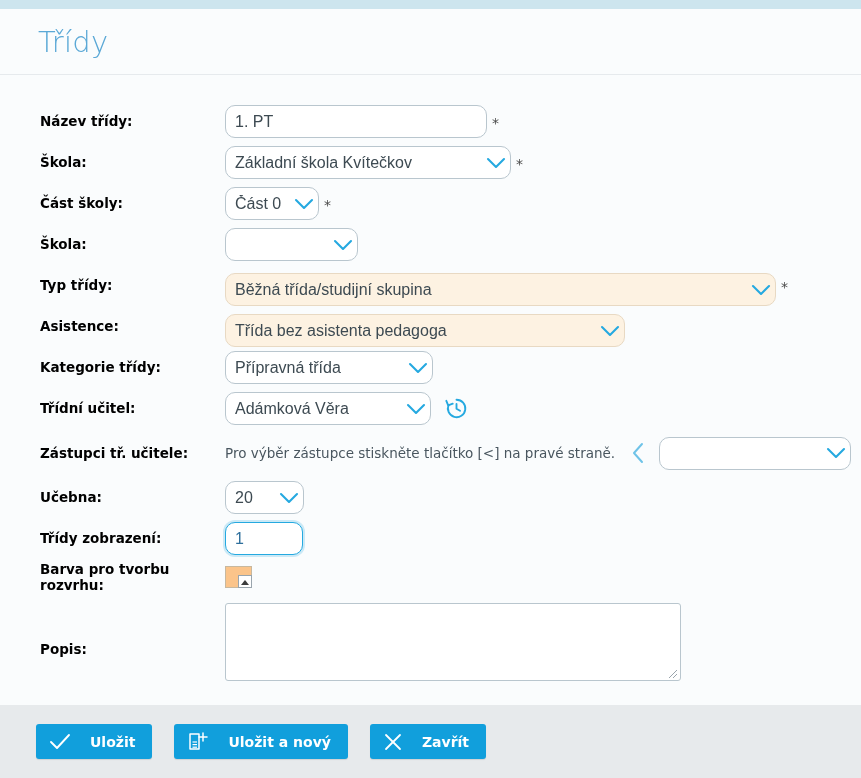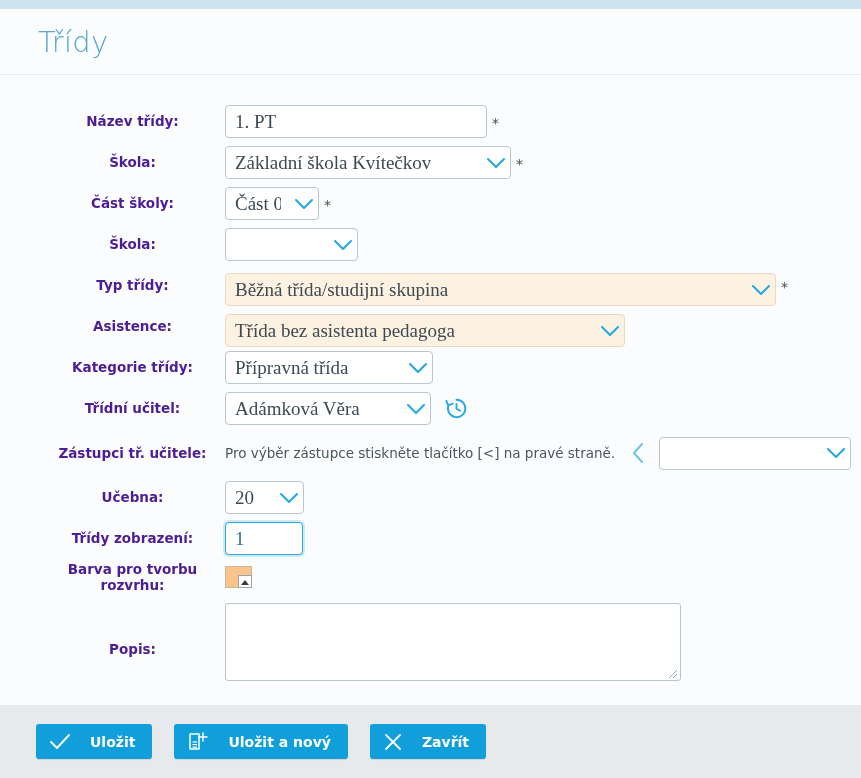--- a/index.html
+++ b/index.html
@@ -49,38 +49,37 @@
     display: flex;
     align-items: center;
     padding-left: 40px;
     min-height: 41px;
   }
 
   .label {
     width: 185px;
     flex: 0 0 185px;
     font-size: 13.5px;
-    color: #4c1d95;
+    color: #000000;
     font-weight: bold;
     font-family: "DejaVu Sans", sans-serif;
     line-height: 1.2;
-    text-align: center;
   }
 
   .ctl { display: flex; align-items: center; }
 
   
   .txt, .sel {
     height: 33px;
     border: 1px solid #b9c6ce;
-    border-radius: 4px;
+    border-radius: 10px;
     background: #ffffff;
-    font-size: 19px;
+    font-size: 16px;
     color: #3d4a52;
-    font-family: Liberation Serif, serif;
+    font-family: Liberation Sans, sans-serif;
     padding: 0 9px;
     display: flex;
     align-items: center;
     outline: none;
   }
   .sel {
     justify-content: space-between;
     cursor: pointer;
     padding-right: 3px;
   }

